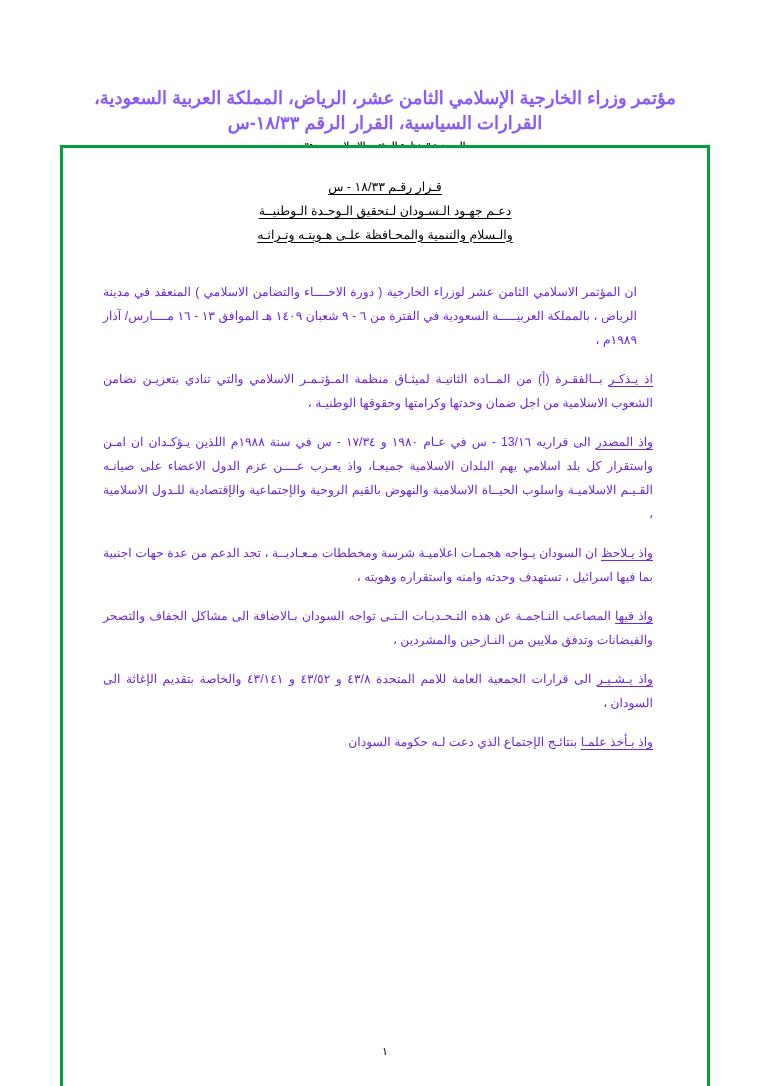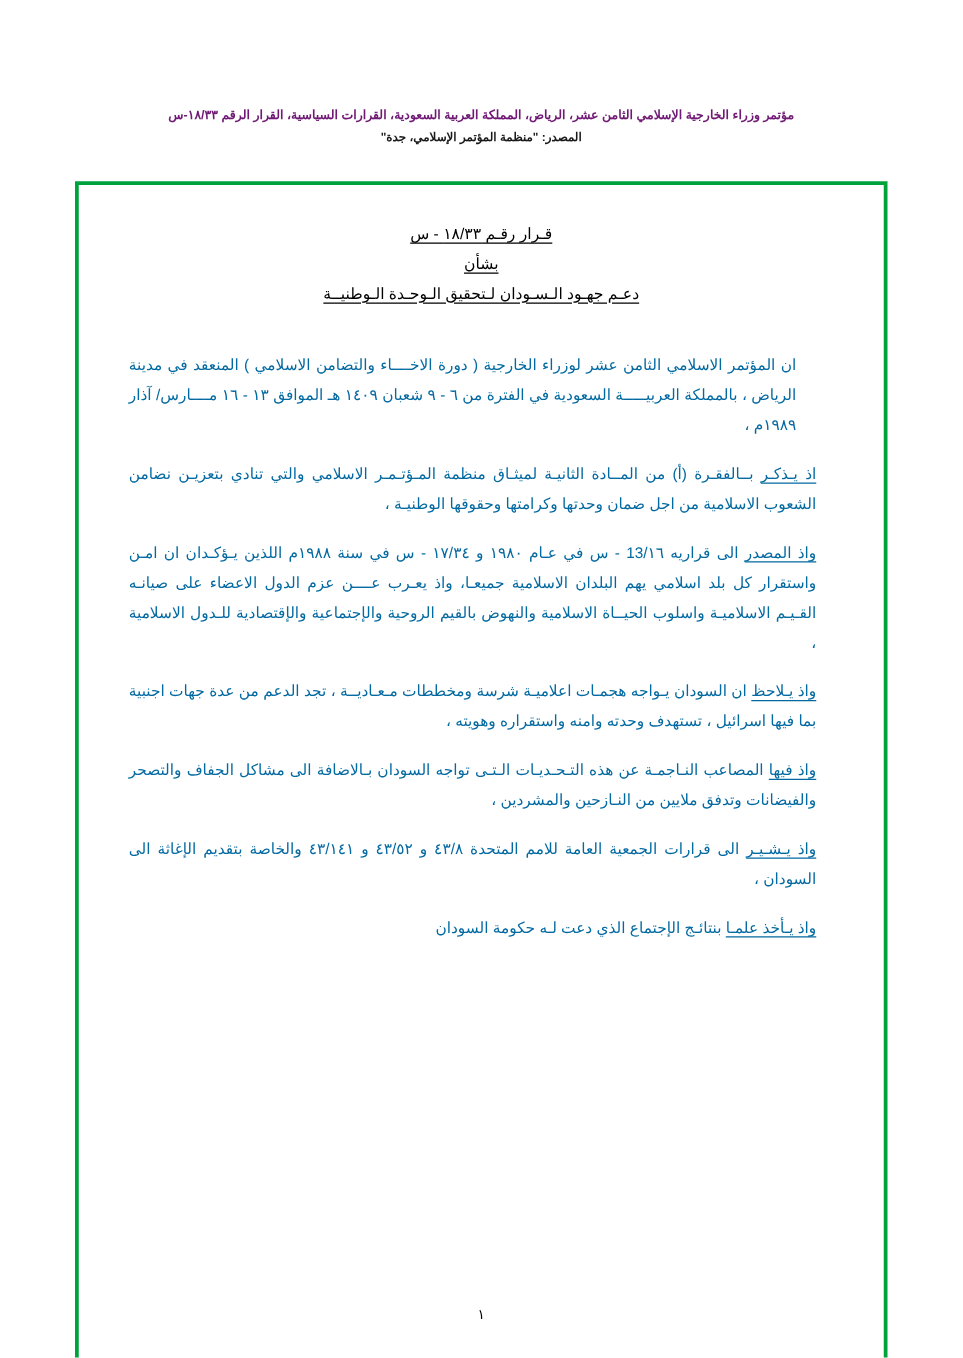--- a/index.html
+++ b/index.html
@@ -25,25 +25,25 @@
   
   .doc-header {
     position: absolute;
     top: 86px;
     right: 62px;
     left: 62px;
     text-align: center;
     direction: rtl;
   }
   .doc-header-title {
-    font-size: 10px;
+    font-size: 18px;
     font-weight: bold;
     line-height: 1.4;
     letter-spacing: 0px;
-    color: #701a75;
+    color: #8b5cf6;
   }
   .doc-header-source {
     margin-top: 4px;
     font-size: 9.5px;
     font-weight: bold;
     color: #1a1a1a;
   }
 
   
   .frame {
@@ -79,21 +79,21 @@
   }
 
   
   .para {
     margin-top: 20px;
     font-size: 12.3px;
     line-height: 1.95;
     letter-spacing: 0.7px;
     text-align: justify;
     text-align-last: right;
-    color: #0369a1;
+    color: #6d28d9;
   }
   .para.indent {
     padding-right: 14px;
     margin-top: 15px;
   }
   .para .lead {
     text-decoration: underline;
     text-underline-offset: 3px;
   }
   .para-first {
@@ -120,22 +120,22 @@
   <div class="doc-header">
     <div class="doc-header-title">مؤتمر وزراء الخارجية الإسلامي الثامن عشر، الرياض، المملكة العربية السعودية، القرارات السياسية، القرار الرقم ١٨/٣٣-س</div>
     <div class="doc-header-source">المصدر:  "منظمة المؤتمر الإسلامي، جدة"</div>
   </div>
 
   <div class="frame">
     <div class="frame-inner">
 
       <div class="res-title-block">
         <span class="res-title-line u">قـرار رقـم ١٨/٣٣ - س</span>
-        <span class="res-title-line u">بشأن</span>
         <span class="res-title-line u">دعـم جهـود الـسـودان لـتحقيق الـوحـدة الـوطنيــة</span>
+        <span class="res-title-line u">والـسلام والتنمية والمحـافظة علـى هـويتـه وتـراثـه</span>
       </div>
 
       <div class="para para-first">ان المؤتمر الاسلامي الثامن عشر لوزراء الخارجية ( دورة الاخــــاء والتضامن الاسلامي ) المنعقد في مدينة الرياض ، بالمملكة العربيـــــة السعودية في الفترة من ٦ - ٩ شعبان ١٤٠٩ هـ الموافق ١٣ - ١٦ مــــارس/ آذار ١٩٨٩م ،</div>
 
       <div class="para indent">
         <span class="lead">اذ يـذكـر</span><span> بــالفقـرة (أ) من المــادة الثانيـة لميثـاق منظمة المـؤتـمـر الاسلامي والتي تنادي بتعزيـن نضامن الشعوب الاسلامية من اجل ضمان وحدتها وكرامتها وحقوقها الوطنيـة ،</span>
       </div>
 
       <div class="para indent">
         <span class="lead">واذ المصدر</span><span> الى قراريه 13/١٦ - س في عـام ١٩٨٠ و ١٧/٣٤ - س في سنة ١٩٨٨م اللذين يـؤكـدان ان امـن واستقرار كل بلد اسلامي يهم البلدان الاسلامية جميعـا، واذ يعـرب عــــن عزم الدول الاعضاء على صيانـه القـيـم الاسلاميـة واسلوب الحيــاة الاسلامية والنهوض بالقيم الروحية والإجتماعية والإقتصادية للـدول الاسلامية ،</span>

